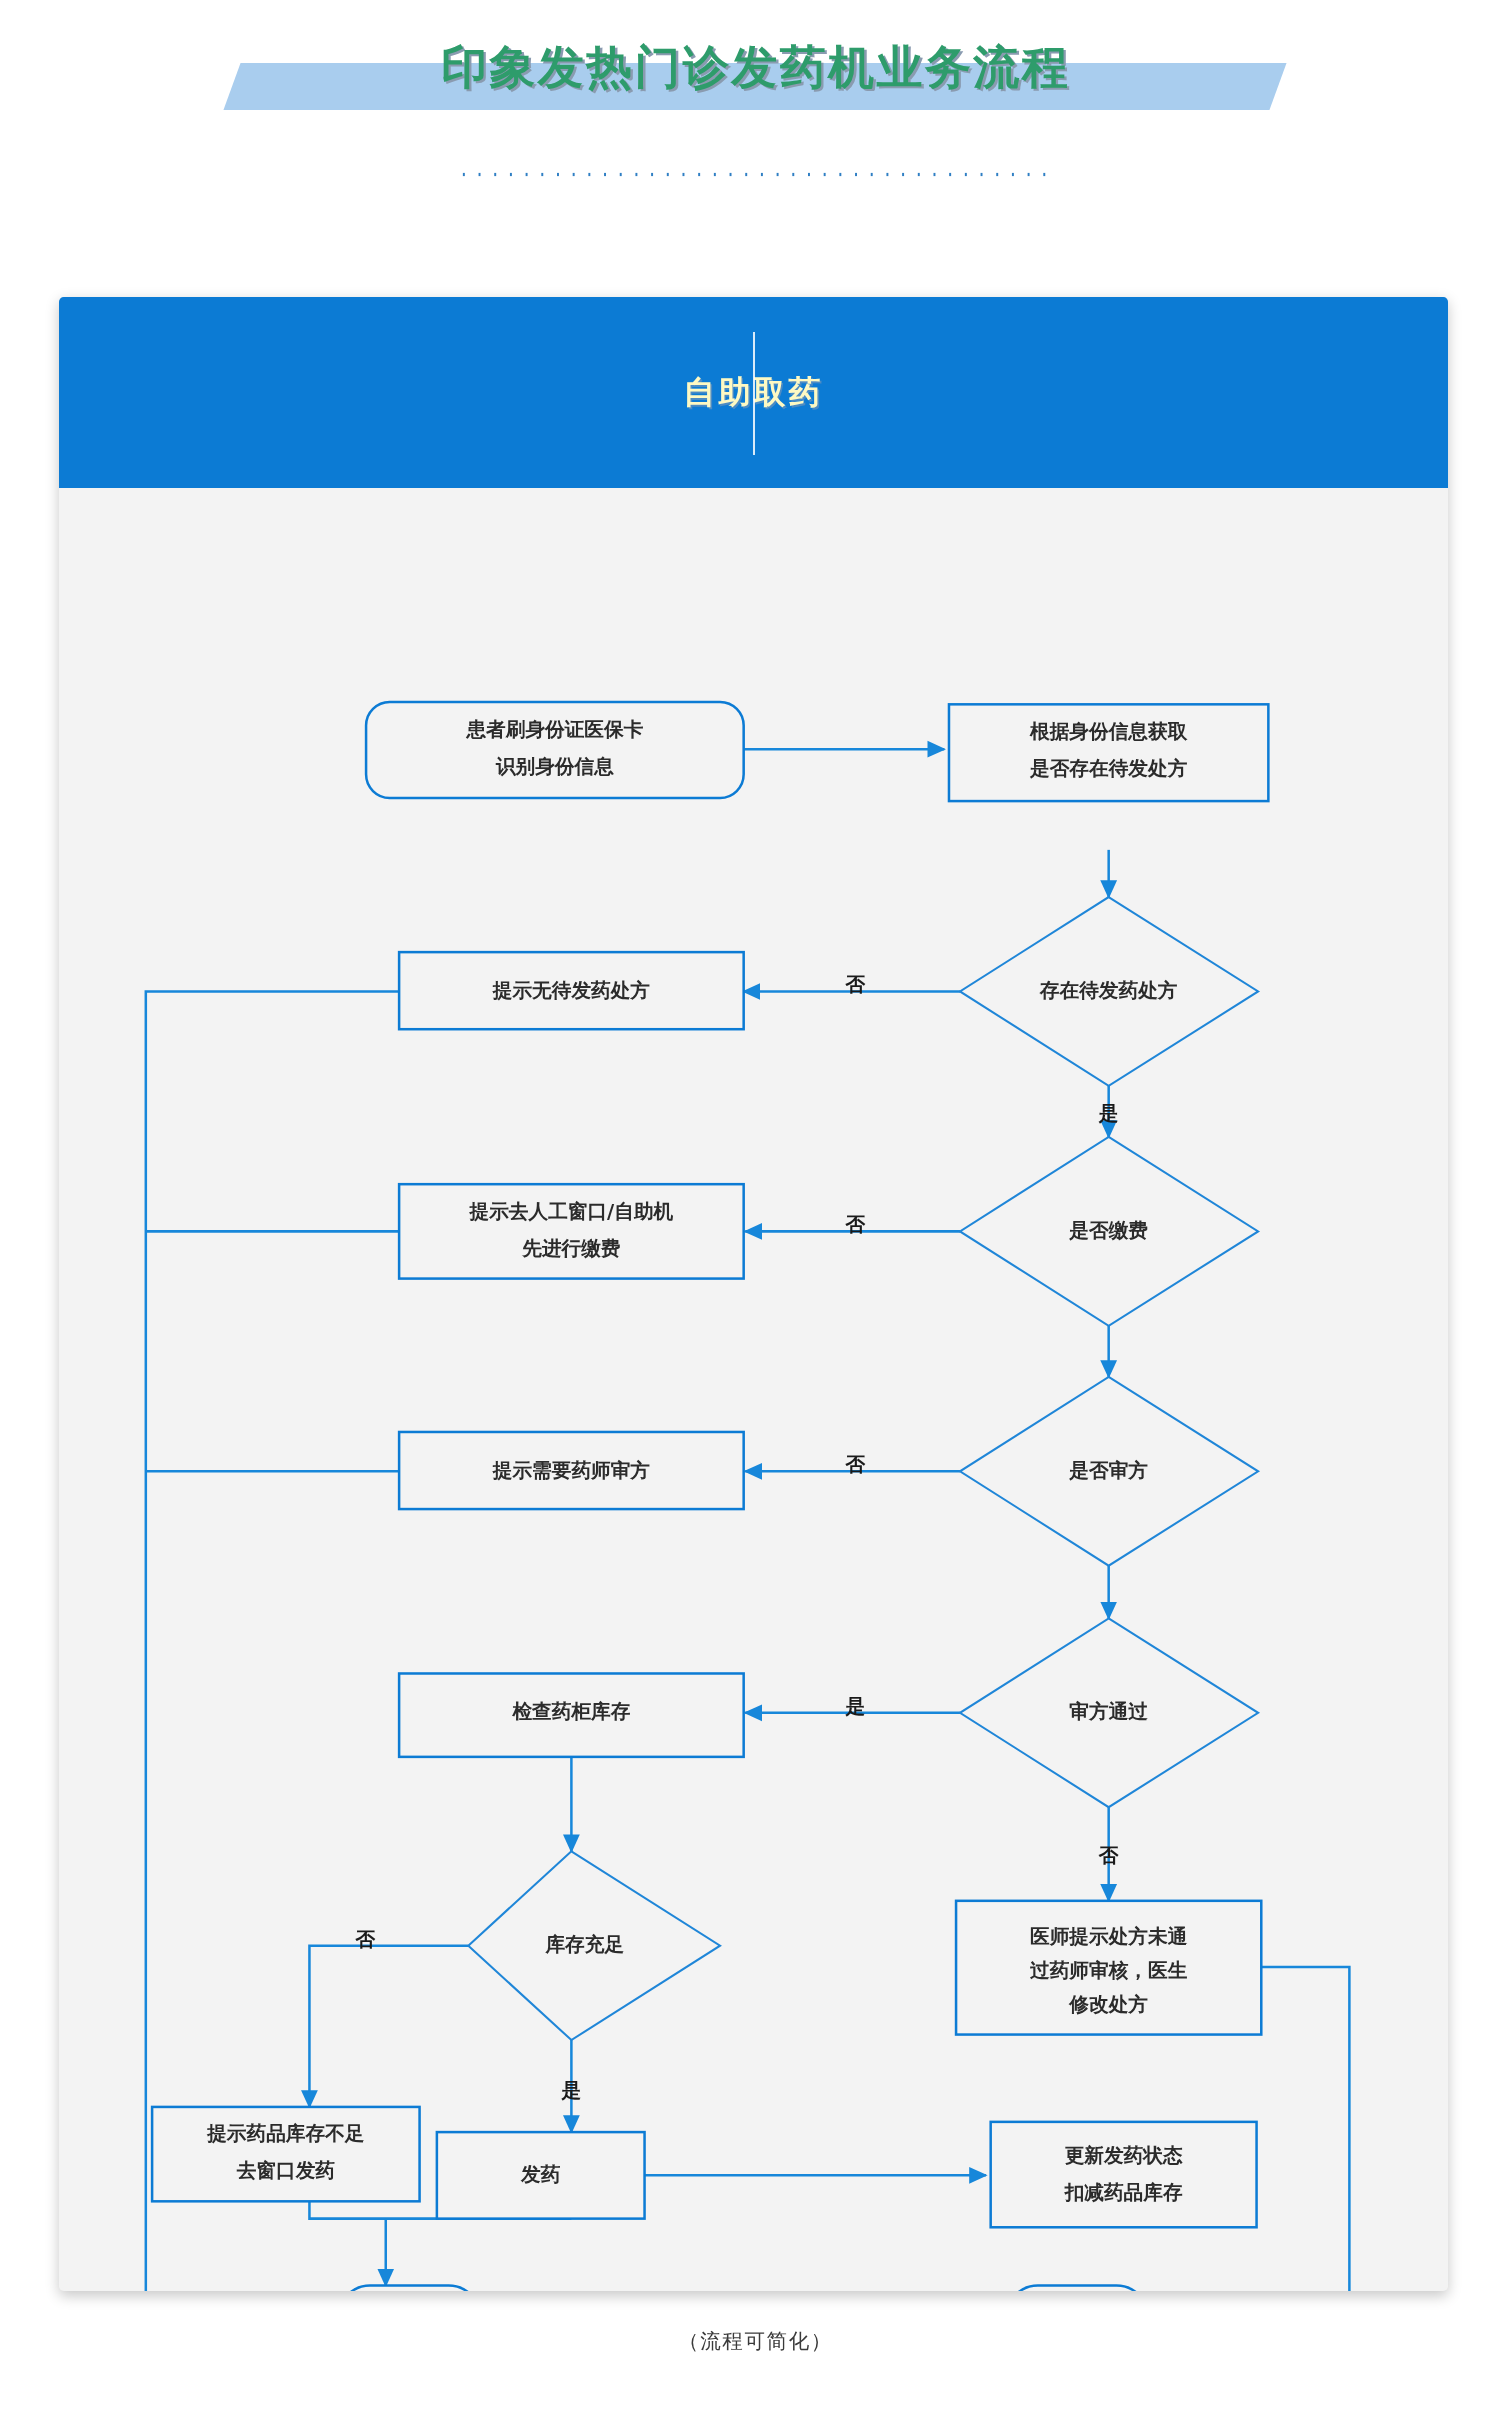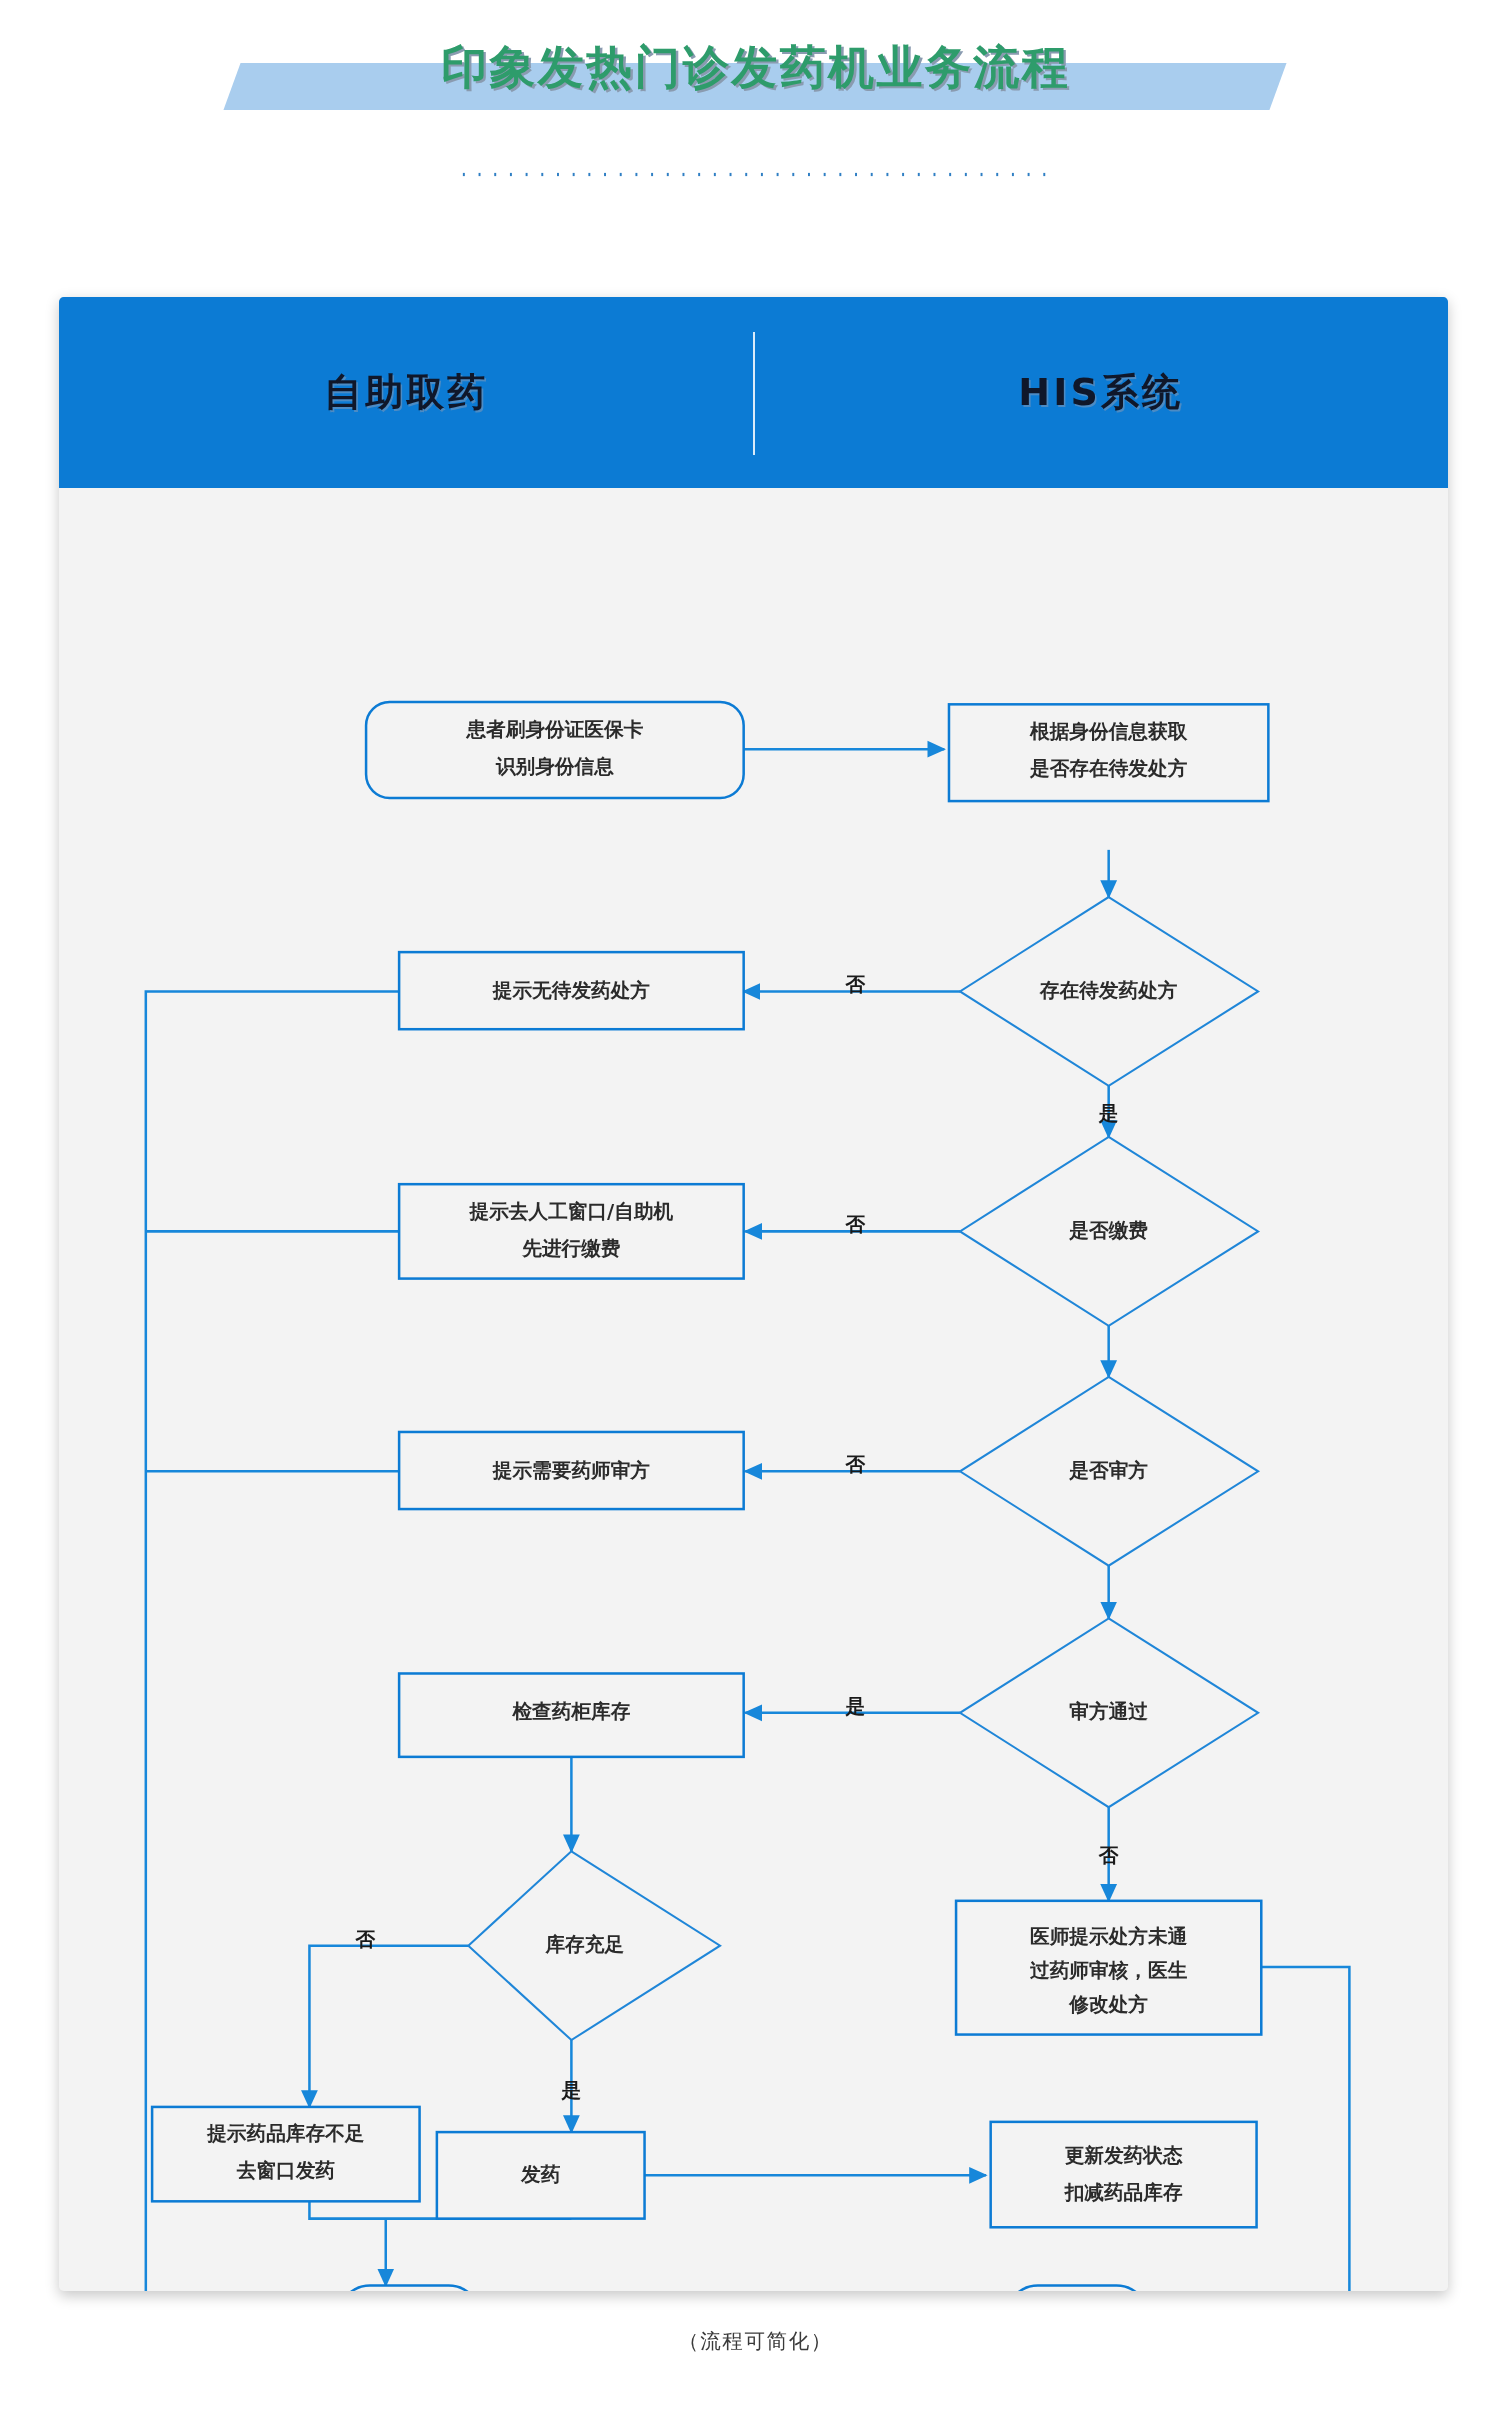--- a/index.html
+++ b/index.html
@@ -40,21 +40,21 @@
     box-shadow:0 4.7px 14px rgba(0,0,0,.22);
     overflow:hidden;
   }
   .lanes{
     position:absolute;left:0;top:0;width:1389px;height:191px;
     background:#0c7bd4;
     display:flex;align-items:center;
   }
   .lane{flex:1;display:flex;align-items:center;justify-content:center;height:100%;}
   .lane-title{
-    color:#0f172a;font-size:38px;font-weight:bold;letter-spacing:3.1px;
+    color:#fef9c3;font-size:32px;font-weight:bold;letter-spacing:3.1px;
     font-family:"DejaVu Sans","Liberation Sans",sans-serif;
     text-shadow:1.6px 1.6px 0 rgba(120,150,185,.6);
   }
   .lane-div{
     position:absolute;left:694px;top:35px;width:1.6px;height:123px;
     background:rgba(255,255,255,.85);
   }
 
   .canvas{position:absolute;left:0;top:191px;width:1389px;height:1803px;}
   svg.flow{position:absolute;left:0;top:0;width:1389px;height:1803px;display:block;}
@@ -88,23 +88,20 @@
     <div class="banner-shape"></div>
     <div class="banner-title">印象发热门诊发药机业务流程</div>
   </div>
   <div class="dotline"></div>
 
   <div class="card">
 
     <div class="lanes">
       <div class="lane">
         <span class="lane-title">自助取药</span>
-      </div>
-      <div class="lane">
-        <span class="lane-title">HIS系统</span>
       </div>
       <div class="lane-div"></div>
     </div>
 
     <div class="canvas">
       <svg class="flow" viewBox="0 0 1765 2292">
         <defs>
           <marker id="ah" viewBox="0 0 12 12" refX="10" refY="6" markerWidth="8" markerHeight="8" orient="auto-start-reverse">
             <path d="M0 1 L11 6 L0 11 z" fill="#1787da"></path>
           </marker>

